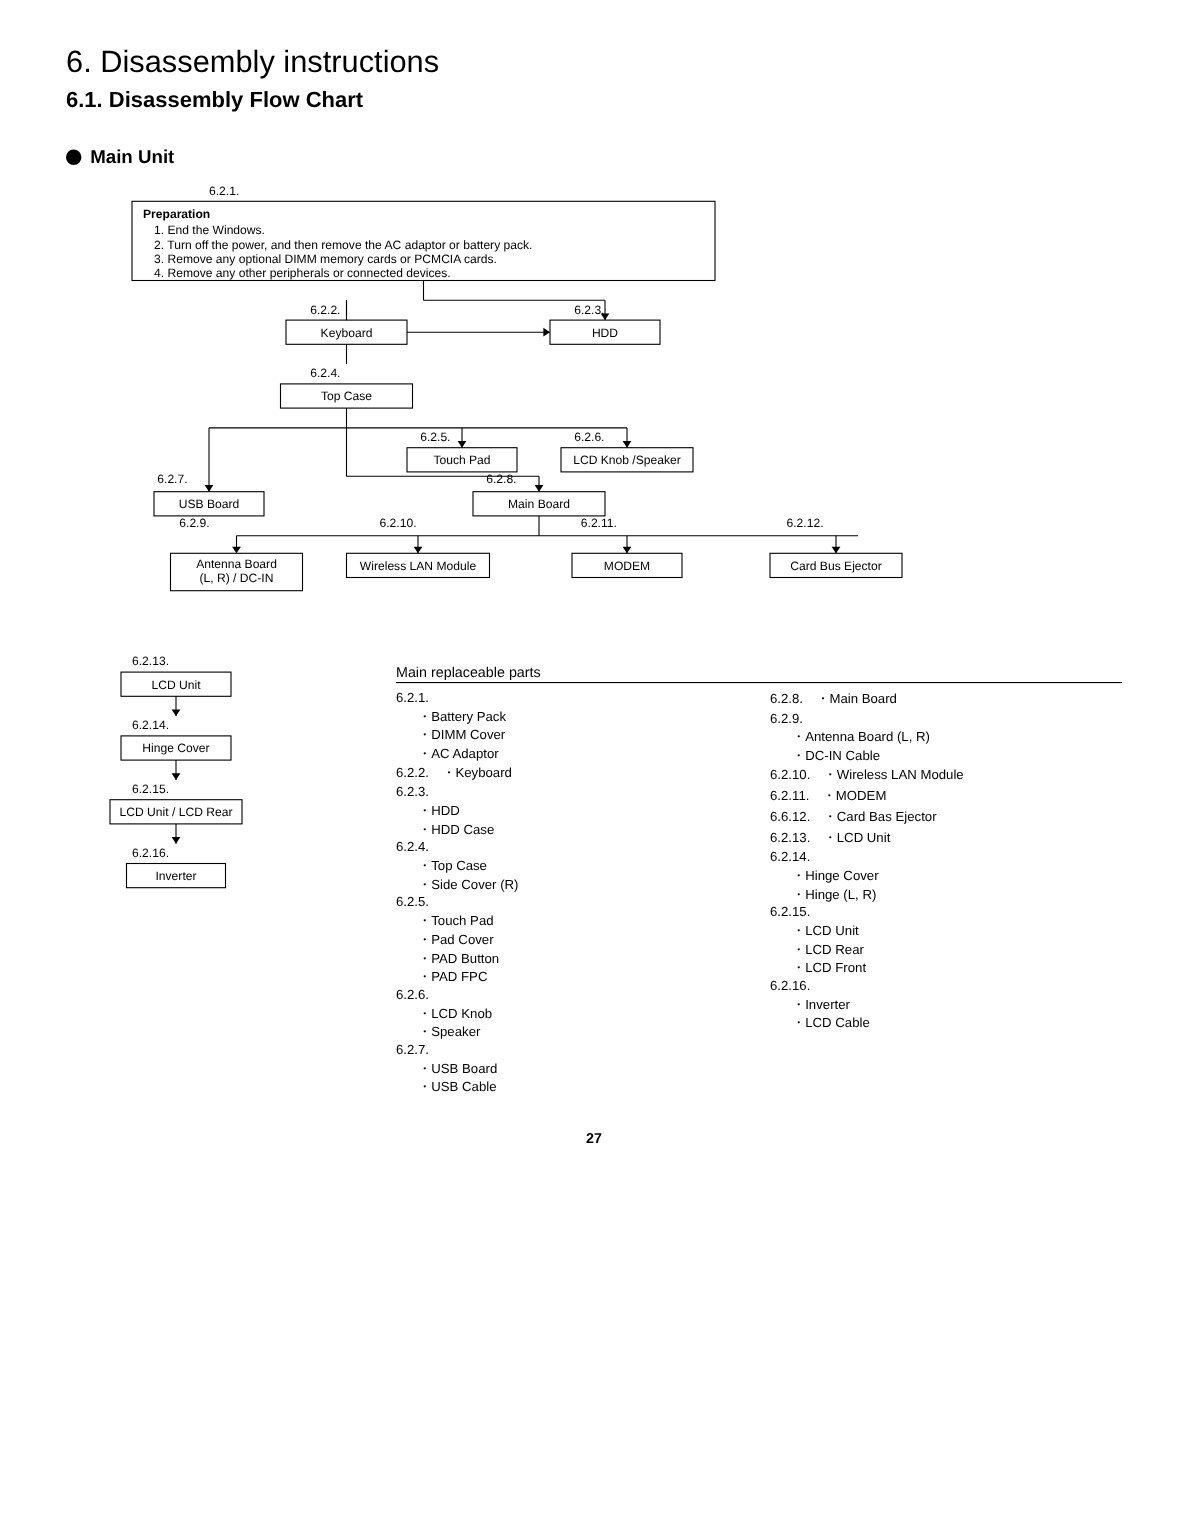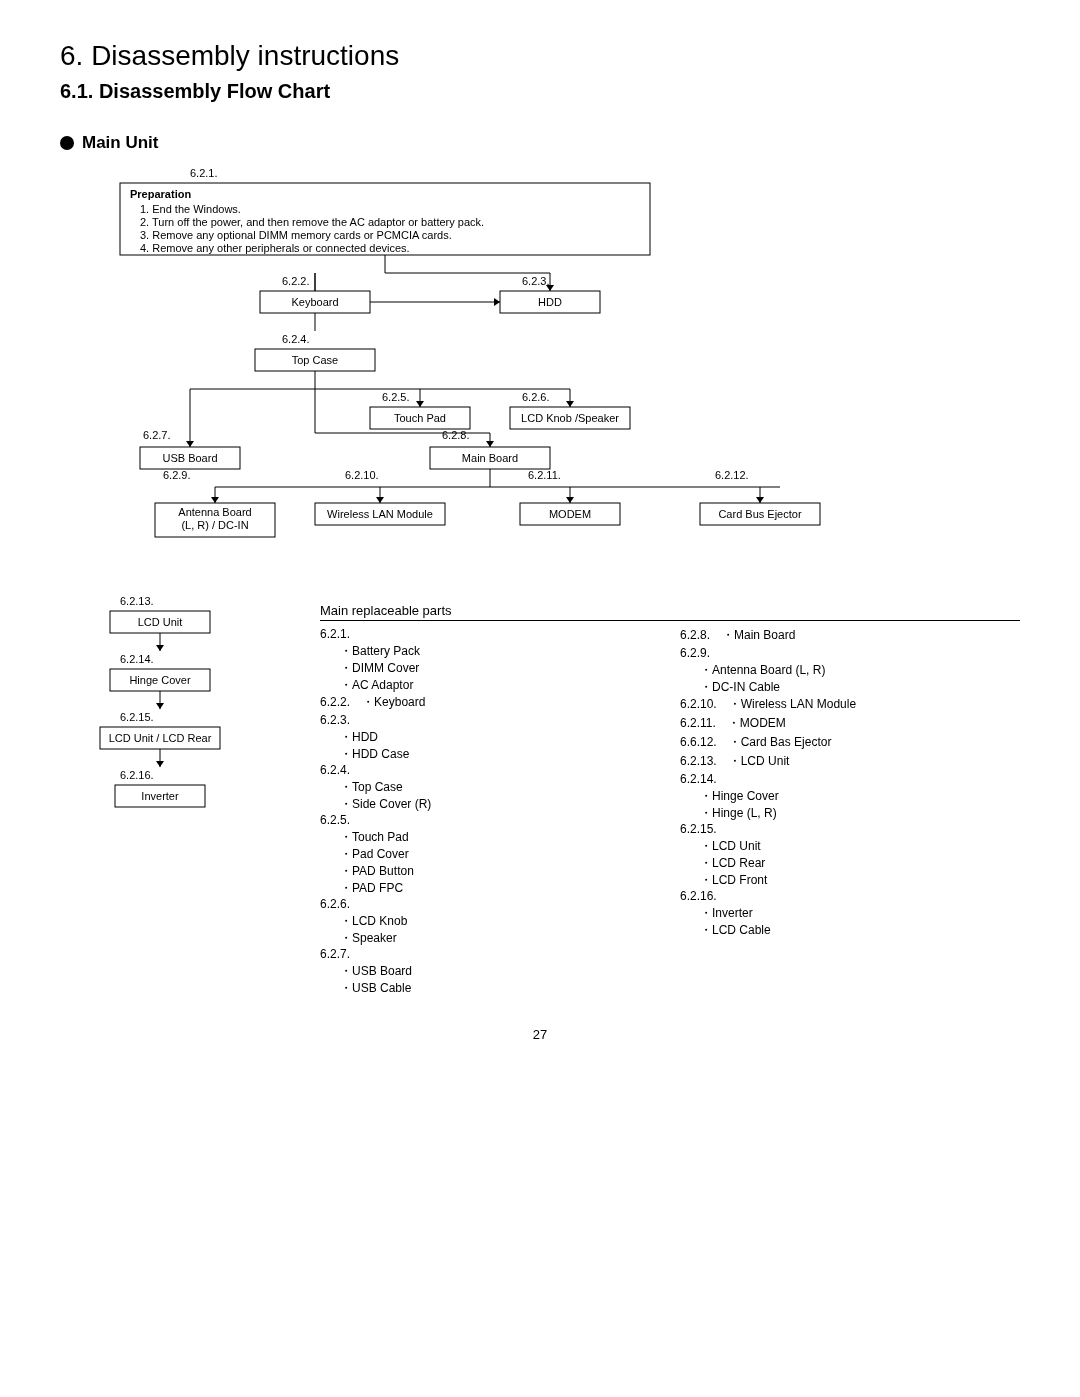--- a/index.html
+++ b/index.html
@@ -73,26 +73,28 @@
       margin-bottom: 2px;
     }
     .parts-sub {
       margin-left: 20px;
     }
     .display-section {
       margin-top: 10px;
     }
     .display-flow {
       display: flex;
+      gap: 40px;
       align-items: flex-start;
     }
     .page-num {
       text-align: center;
       margin-top: 30px;
       font-size: 13px;
+      font-weight: bold;
     }
   </style>
 </head>
 <body>
 
 <h1>6. Disassembly instructions</h1>
 <h2>6.1. Disassembly Flow Chart</h2>
 
 <div class="section-title">
   <span class="bullet"></span>

